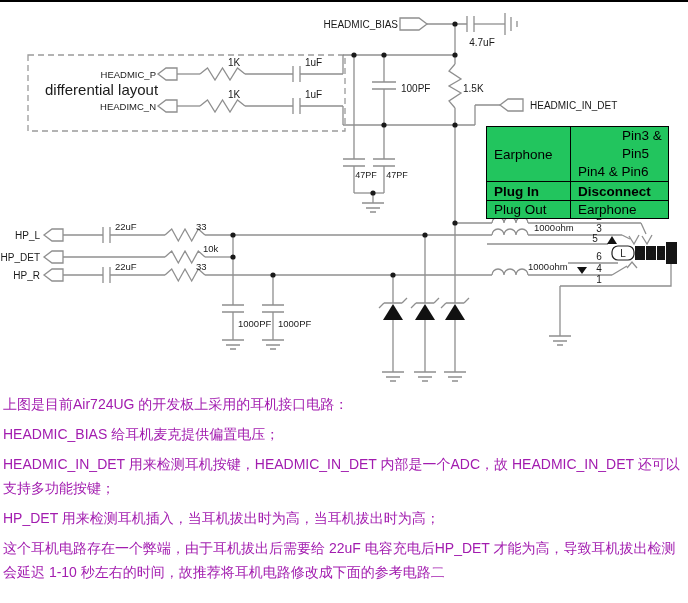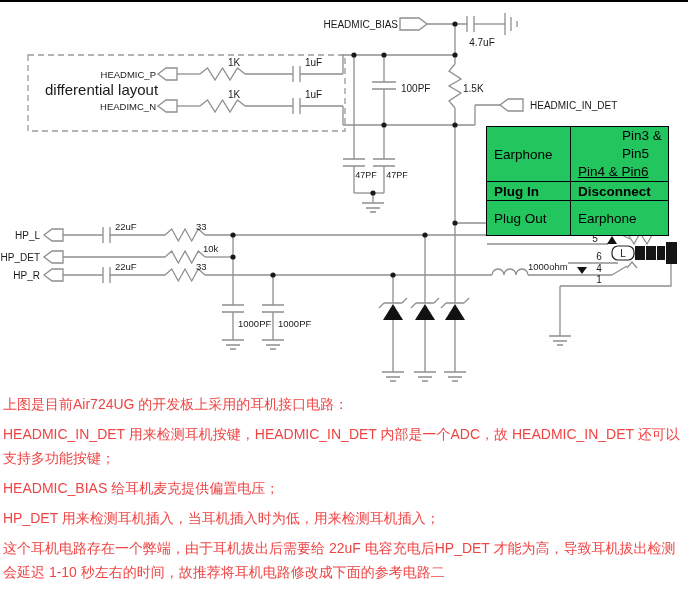--- a/index.html
+++ b/index.html
@@ -5,21 +5,21 @@
   html,body{margin:0;padding:0;background:#fff;}
   #stage{position:relative;width:688px;height:603px;background:#fff;overflow:hidden;
          font-family:"Liberation Sans","DejaVu Sans",sans-serif;}
   #topbar{position:absolute;left:0;top:0;width:688px;height:2px;background:#000;}
   svg text{font-family:"Liberation Sans","DejaVu Sans",sans-serif;fill:#1a1a1a;}
   .spec-table{position:absolute;left:486px;top:126px;border-collapse:collapse;background:#22c55e;
               font-size:13.5px;color:#000;}
   .spec-table td{border:1px solid #000;padding:0 0 0 7px;vertical-align:middle;}
   .col1{width:76px;}
   .col2{width:90px;}
-  .desc{position:absolute;left:3px;top:392px;width:683px;color:#ef4444;}
+  .desc{position:absolute;left:3px;top:392px;width:683px;color:#a21caf;}
   .desc p{margin:0 0 6px 0;font-size:14px;line-height:24px;}
 </style>
 </head>
 <body>
 
 <div id="stage">
   <div id="topbar"></div>
 
   <svg width="688" height="392" viewBox="0 0 688 392" style="position:absolute;left:0;top:0;">
 
@@ -191,34 +191,34 @@
       <text x="599" y="283" font-size="10" text-anchor="middle">1</text>
     </g>
   </svg>
 
   <table class="spec-table">
     <tbody>
         <tr style="height:39px;">
       <td class="col1">Earphone</td>
       <td class="col2">
         <div style="line-height:18px;margin-left:44px;">Pin3 &amp; Pin5</div>
-        <div style="line-height:18px;text-decoration:underline;">Pin4 &amp; Pin6</div>
+        <div style="line-height:18px;">Pin4 &amp; Pin6</div>
       </td>
     </tr>
     <tr style="height:19px;font-weight:bold;">
       <td>Plug In</td>
       <td>Disconnect</td>
     </tr>
-    <tr style="height:35px;">
+    <tr style="height:18px;">
       <td>Plug Out</td>
       <td>Earphone</td>
     </tr>
   </tbody>
     </table>
 
   <div class="desc">
     <p>上图是目前Air724UG 的开发板上采用的耳机接口电路：</p>
+    <p>HEADMIC_BIAS 给耳机麦克提供偏置电压；</p>
     <p>HEADMIC_IN_DET 用来检测耳机按键，HEADMIC_IN_DET 内部是一个ADC，故 HEADMIC_IN_DET 还可以支持多功能按键；</p>
-    <p>HEADMIC_BIAS 给耳机麦克提供偏置电压；</p>
-    <p>HP_DET 用来检测耳机插入，当耳机插入时为低，用来检测耳机插入；</p>
+    <p>HP_DET 用来检测耳机插入，当耳机拔出时为高，当耳机拔出时为高；</p>
     <p>这个耳机电路存在一个弊端，由于耳机拔出后需要给 22uF 电容充电后HP_DET 才能为高，导致耳机拔出检测会延迟 1-10 秒左右的时间，故推荐将耳机电路修改成下面的参考电路二</p>
   </div>
 </div>
 
 </body></html>

